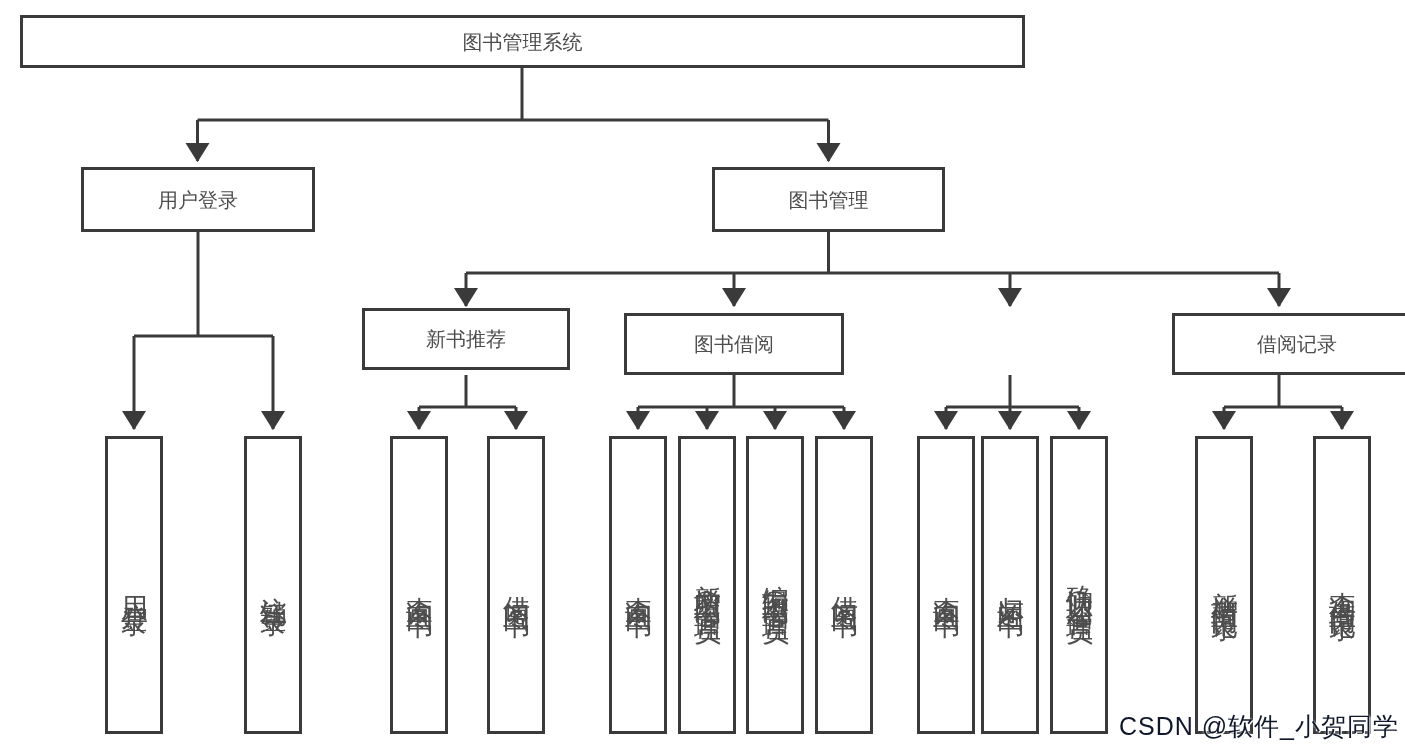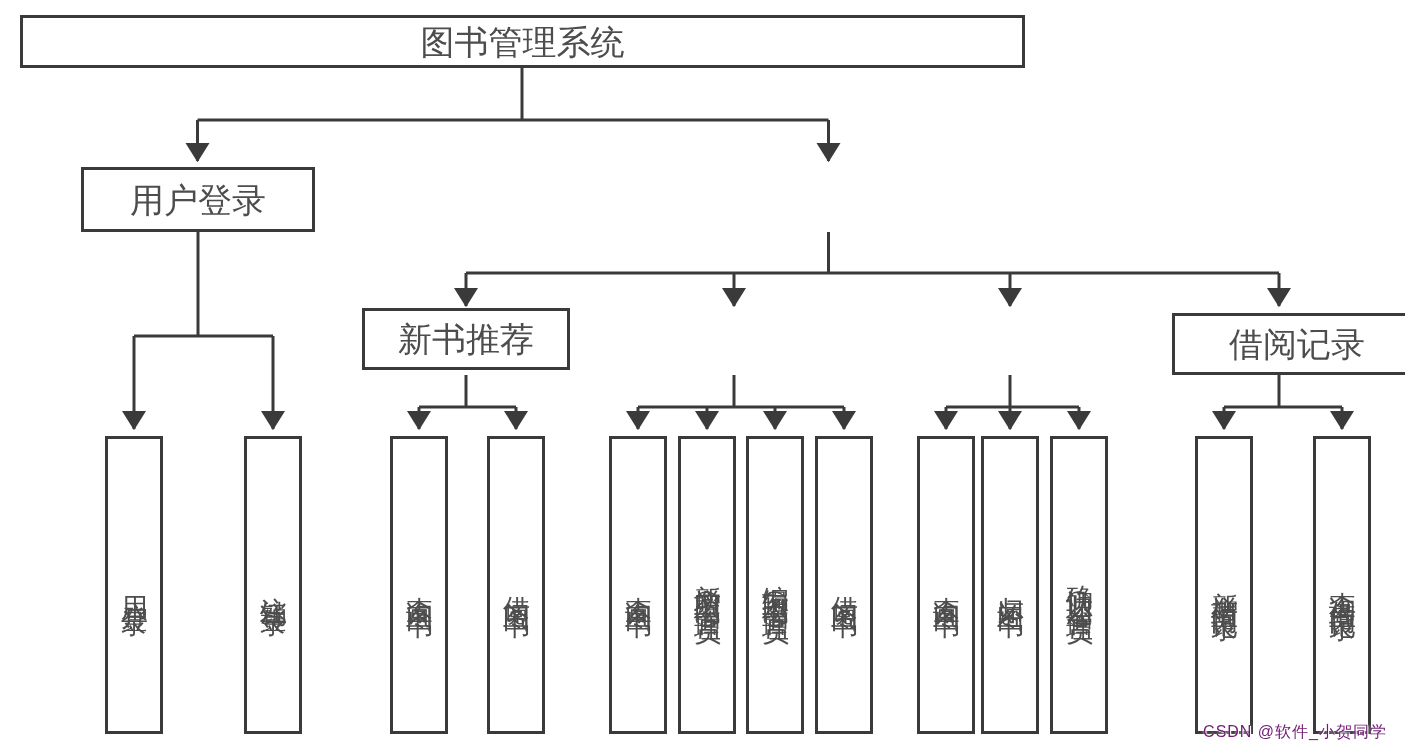--- a/index.html
+++ b/index.html
@@ -18,40 +18,40 @@
   }
   .node {
     position: absolute;
     background: #ffffff;
     border: 3px solid #3a3a3a;
     box-sizing: border-box;
     display: flex;
     align-items: center;
     justify-content: center;
     color: #4d4d4d;
-    font-size: 34px;
+    font-size: 20px;
     line-height: 1;
     white-space: nowrap;
   }
   .node-v {
     writing-mode: vertical-rl;
     text-orientation: mixed;
     font-size: 27px;
     letter-spacing: 5px;
     white-space: normal;
     width: 58px;
     top: 436px;
     height: 298px;
   }
   .watermark {
     position: absolute;
-    right: 18px;
+    right: 6px;
     bottom: 4px;
-    font-size: 16px;
-    color: #701a75;
+    font-size: 25px;
+    color: #0f172a;
     letter-spacing: 1px;
     text-shadow: 0 0 3px #ffffff, 1px 1px 0 #ffffff;
     z-index: 5;
   }
 </style>
 </head>
 <body>
 
 <div id="stage">
 
@@ -101,22 +101,24 @@
       <path d="M1279,375 V407"></path>
       <path d="M1224,407 H1342"></path>
       <path d="M1224,407 V429" marker-end="url(#arw)"></path>
       <path d="M1342,407 V429" marker-end="url(#arw)"></path>
     </g>
   </svg>
 
   <div class="node" style="left:20px; top:15px; width:1005px; height:53px;">图书管理系统</div>
 
   <div class="node" style="left:81px; top:167px; width:234px; height:65px;">用户登录</div>
+  <div class="node" style="left:712px; top:167px; width:233px; height:65px;">图书管理</div>
 
   <div class="node" style="left:362px; top:308px; width:208px; height:62px;">新书推荐</div>
+  <div class="node" style="left:624px; top:313px; width:220px; height:62px;">图书借阅</div>
   <div class="node" style="left:1172px; top:313px; width:250px; height:62px;">借阅记录</div>
 
   <div class="node node-v" style="left:105px;">用户登录</div>
   <div class="node node-v" style="left:244px;">注销登录</div>
 
   <div class="node node-v" style="left:390px;">查询图书</div>
   <div class="node node-v" style="left:487px;">借阅图书</div>
 
   <div class="node node-v" style="left:609px;">查询图书</div>
   <div class="node node-v" style="left:678px;">新增图书（管理员）</div>

